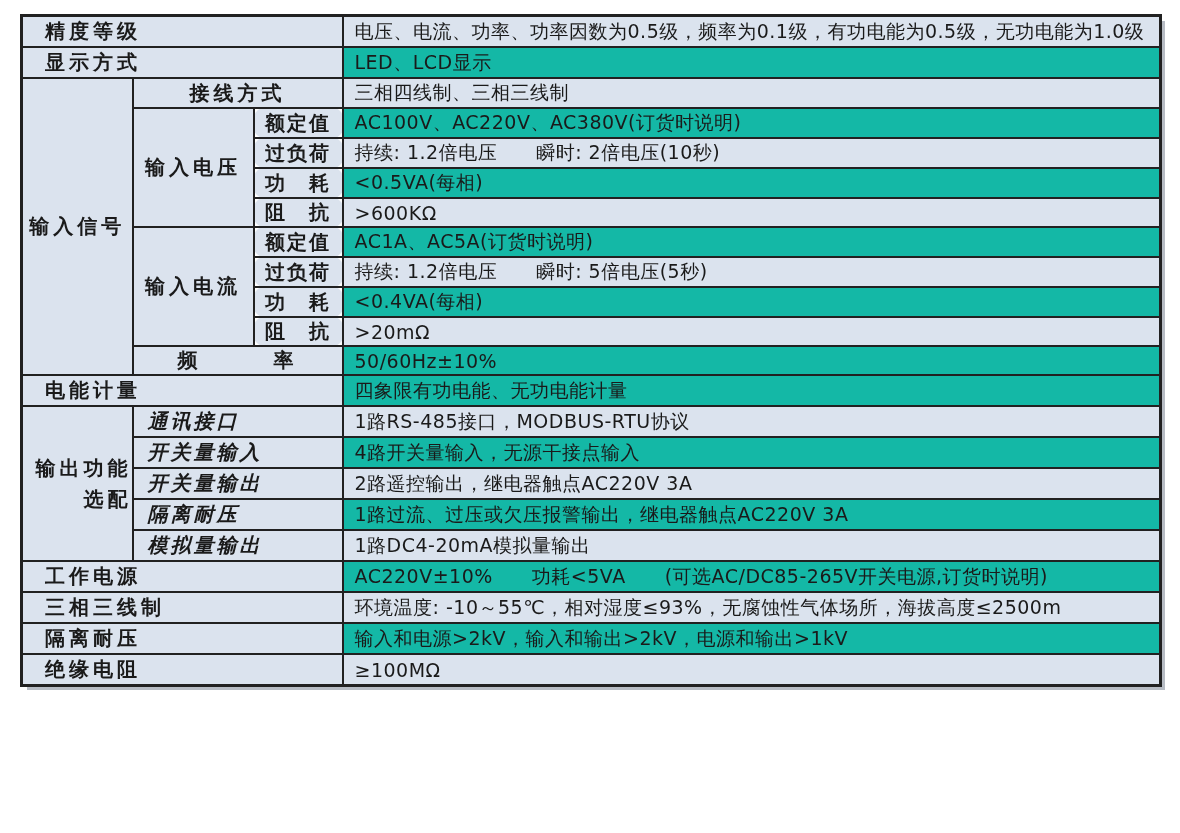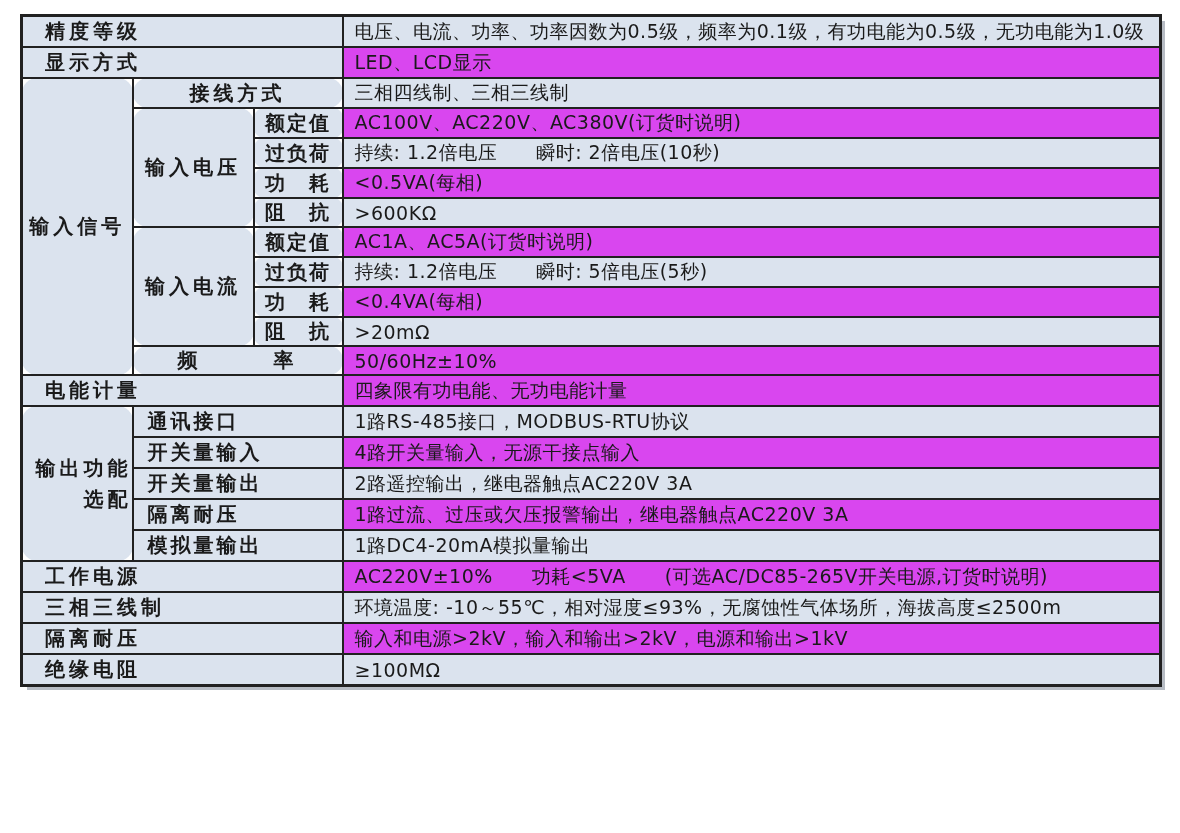--- a/index.html
+++ b/index.html
@@ -22,38 +22,38 @@
     overflow:hidden;
     background:#dbe3ee;
   }
   
   td.lbl{
     font-size:20px;font-weight:600;letter-spacing:4px;
     text-align:left;padding-left:22px;
   }
   td.lbl-c{            
     font-size:20px;font-weight:600;letter-spacing:4px;
-    text-align:center;padding:0;border-radius:15px;
+    text-align:center;padding:0;
   }
   td.lbl-s{            
     font-size:20px;font-weight:600;letter-spacing:2px;
     text-align:center;padding:0;border-radius:10px;
   }
   td.lbl-m{            
     font-size:20px;font-weight:600;letter-spacing:3px;
-    text-align:left;padding-left:14px;
+    text-align:left;padding-left:14px;font-style:italic;
   }
   td.two-line div{line-height:1.55;text-align:right;}
   
   td.val{
     font-size:19px;font-weight:500;letter-spacing:0.5px;
     text-align:left;padding-left:11px;
   }
   td.bg-b{background:#dbe3ee;}
-  td.bg-w{background:#d946ef;}
+  td.bg-w{background:#14b8a6;}
 </style>
 </head>
 <body>
 
 <table class="spec">
   <colgroup>
     <col style="width:111px">
       <col style="width:121px">
       <col style="width:89px">
       <col style="width:818px">

